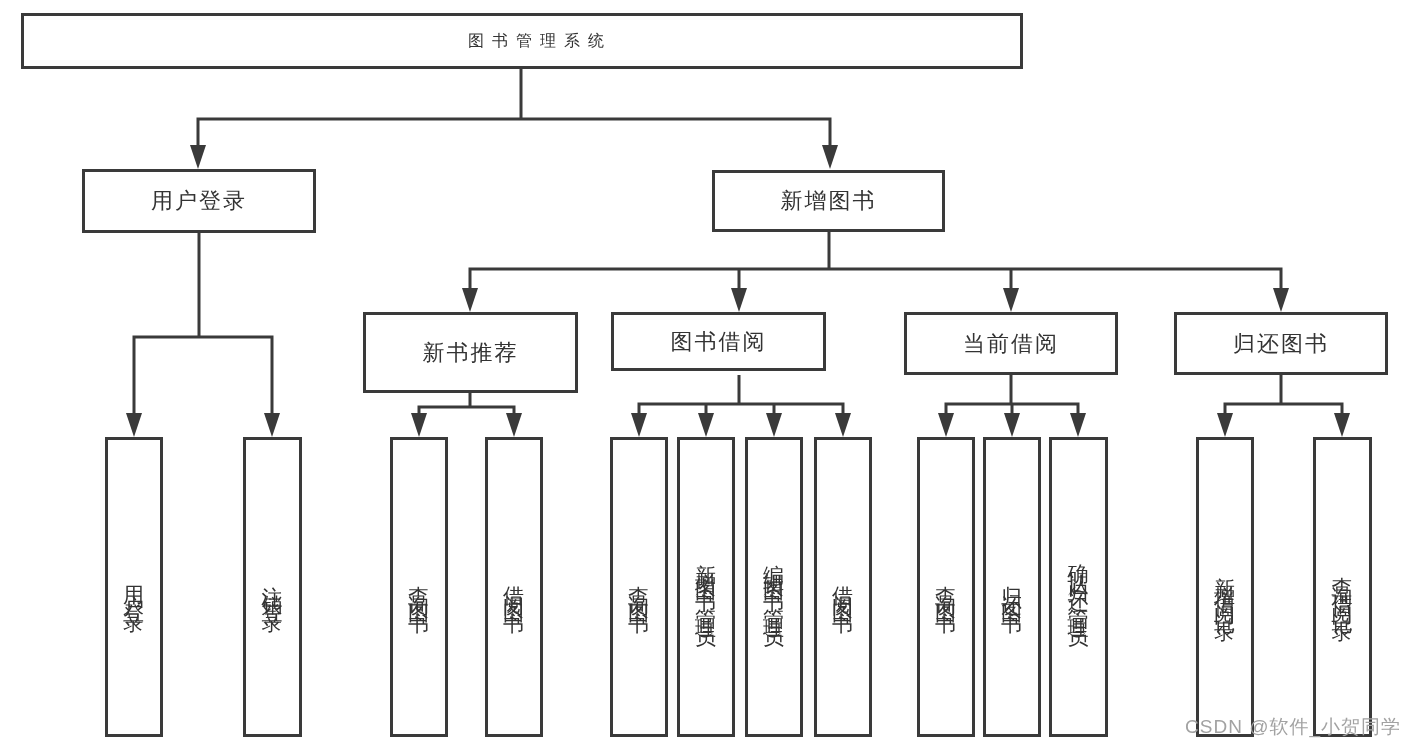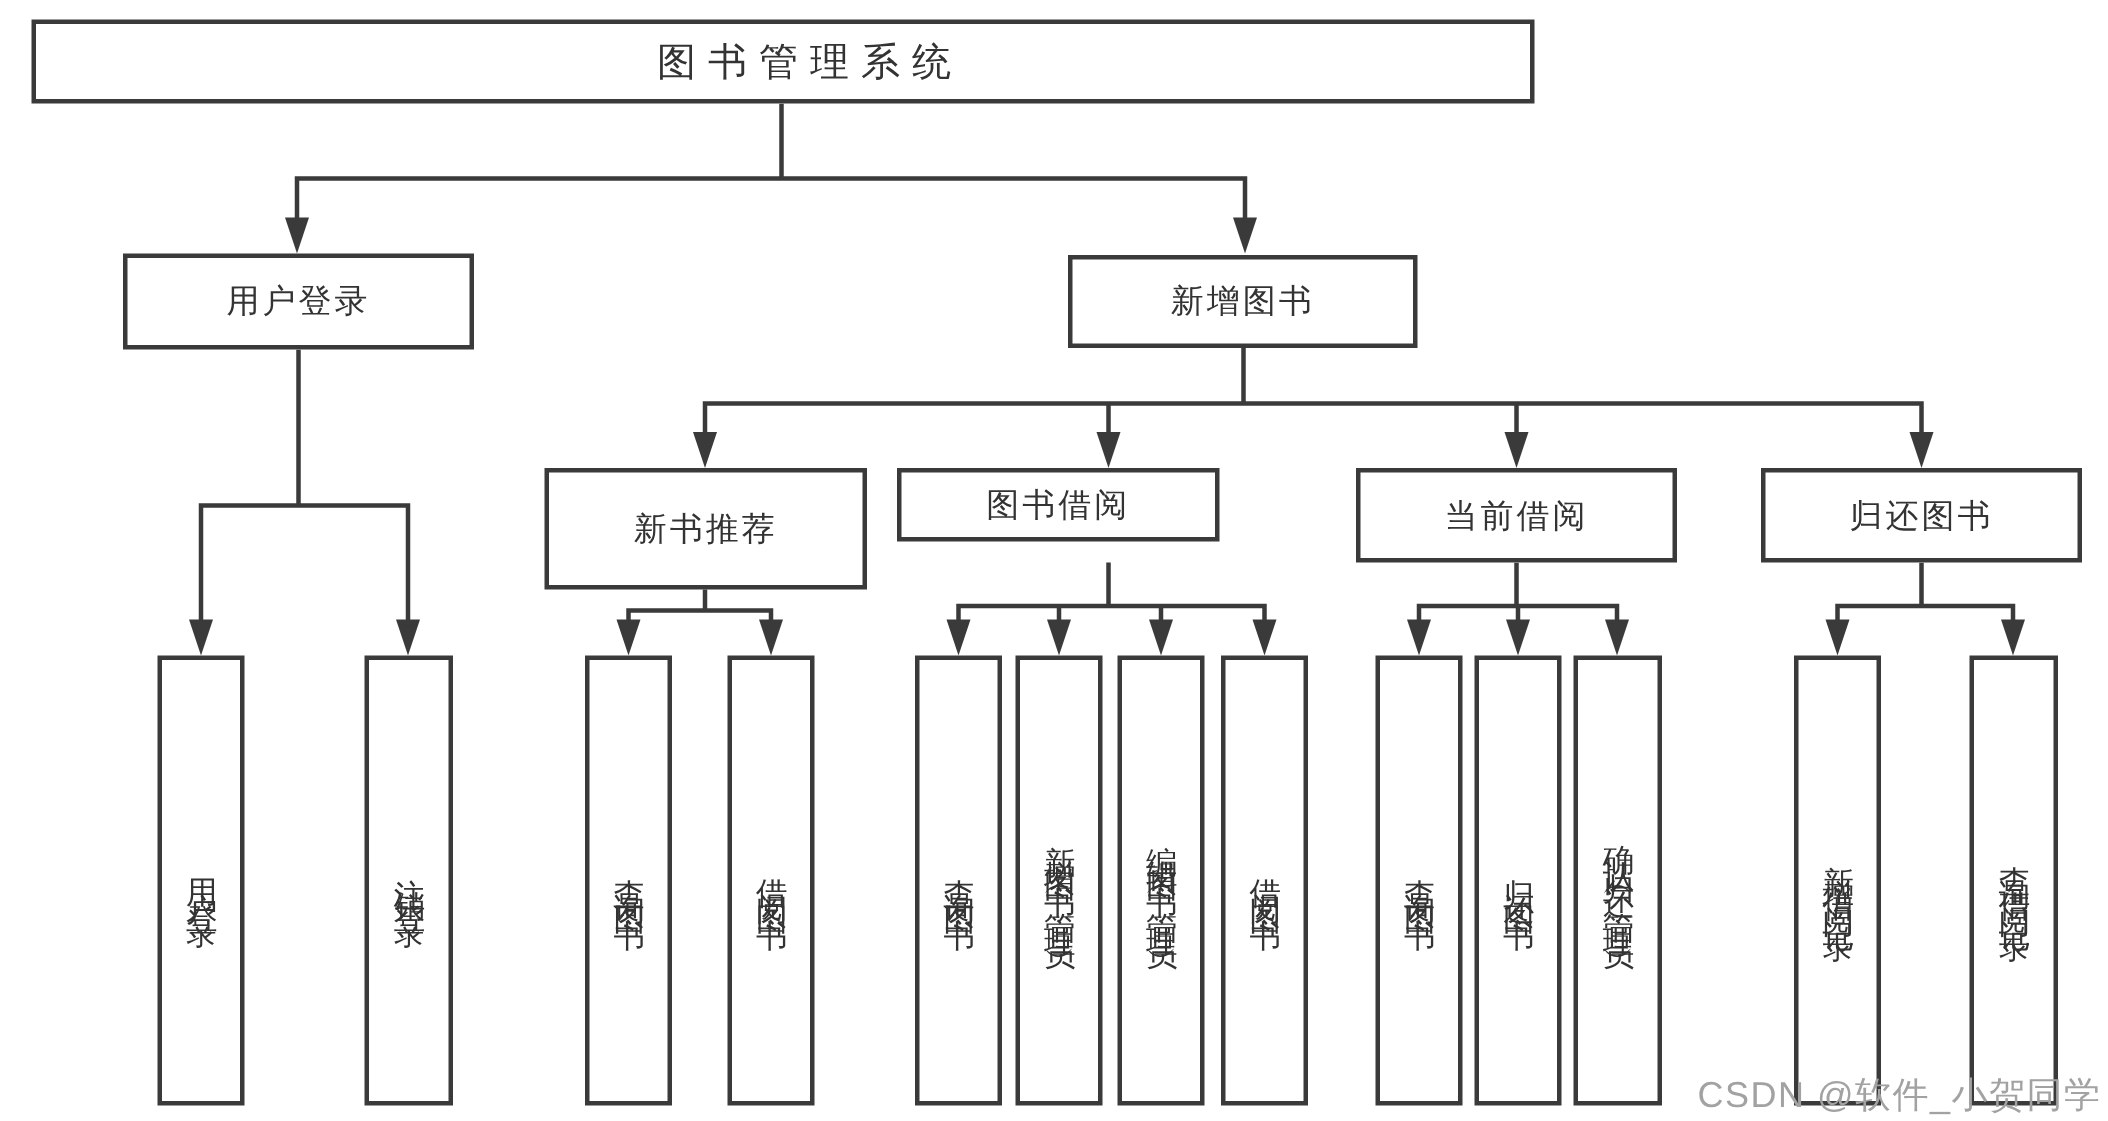--- a/index.html
+++ b/index.html
@@ -32,37 +32,37 @@
     align-items: center;
     justify-content: center;
     color: #333333;
   }
   .node.h .lbl {
     font-size: 22px;
     letter-spacing: 2px;
     white-space: nowrap;
   }
   .node.root .lbl {
-    font-size: 26px;
+    font-size: 16px;
     letter-spacing: 8px;
     text-indent: 8px;
     margin-left: 28px;
   }
   .node.v .lbl {
     writing-mode: vertical-rl;
     text-orientation: mixed;
     font-size: 21px;
     letter-spacing: 9px;
     line-height: 1;
   }
   .watermark {
     position: absolute;
     right: 4px;
     top: 714px;
-    font-size: 24px;
+    font-size: 19px;
     color: #a2a2a2;
     letter-spacing: 1px;
     white-space: nowrap;
   }
 </style>
 </head>
 <body>
 
 <div class="canvas">
 
@@ -113,21 +113,21 @@
   <div class="node h" style="left:82px;top:169px;width:234px;height:64px">
     <span class="lbl">用户登录</span>
   </div>
   <div class="node h" style="left:712px;top:170px;width:233px;height:62px">
     <span class="lbl">新增图书</span>
   </div>
 
   <div class="node h" style="left:363px;top:312px;width:215px;height:81px">
     <span class="lbl">新书推荐</span>
   </div>
-  <div class="node h" style="left:598px;top:312px;width:215px;height:49px">
+  <div class="node h" style="left:611px;top:312px;width:215px;height:59px">
     <span class="lbl">图书借阅</span>
   </div>
   <div class="node h" style="left:904px;top:312px;width:214px;height:63px">
     <span class="lbl">当前借阅</span>
   </div>
   <div class="node h" style="left:1174px;top:312px;width:214px;height:63px">
     <span class="lbl">归还图书</span>
   </div>
 
   <div class="node v" style="left:105px;top:437px;width:58px;height:300px">

